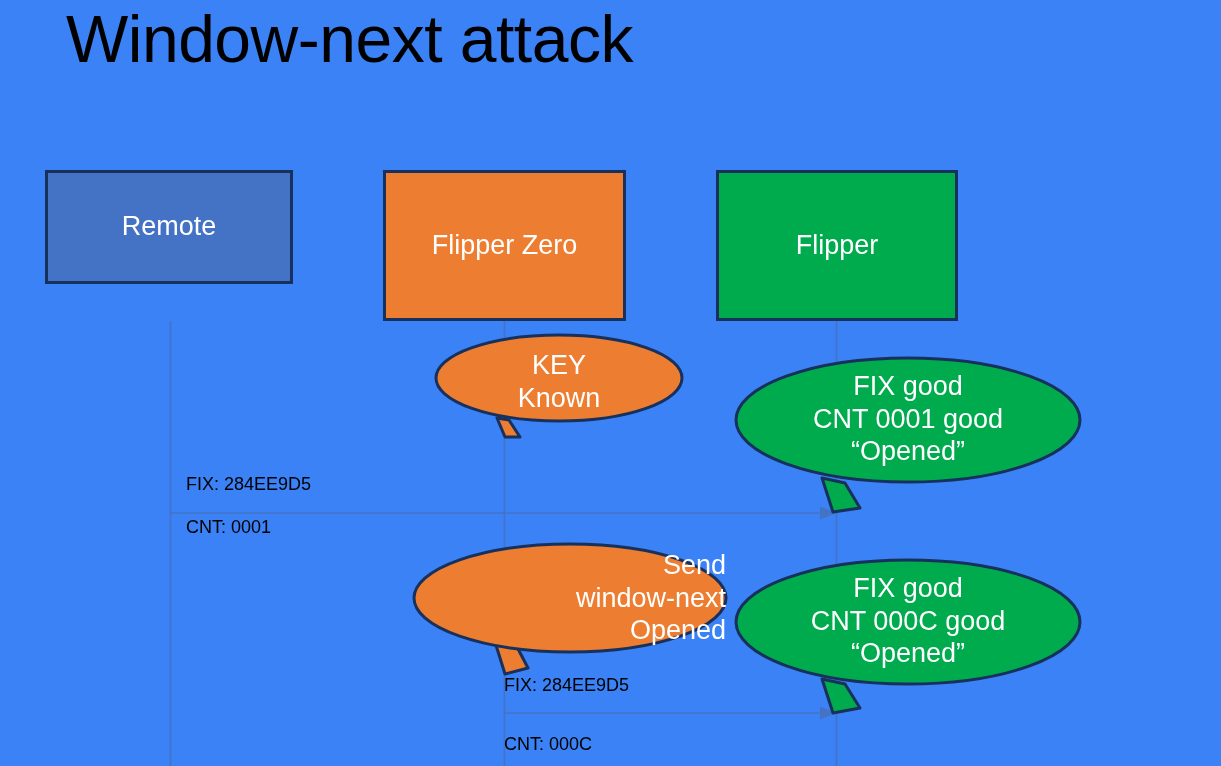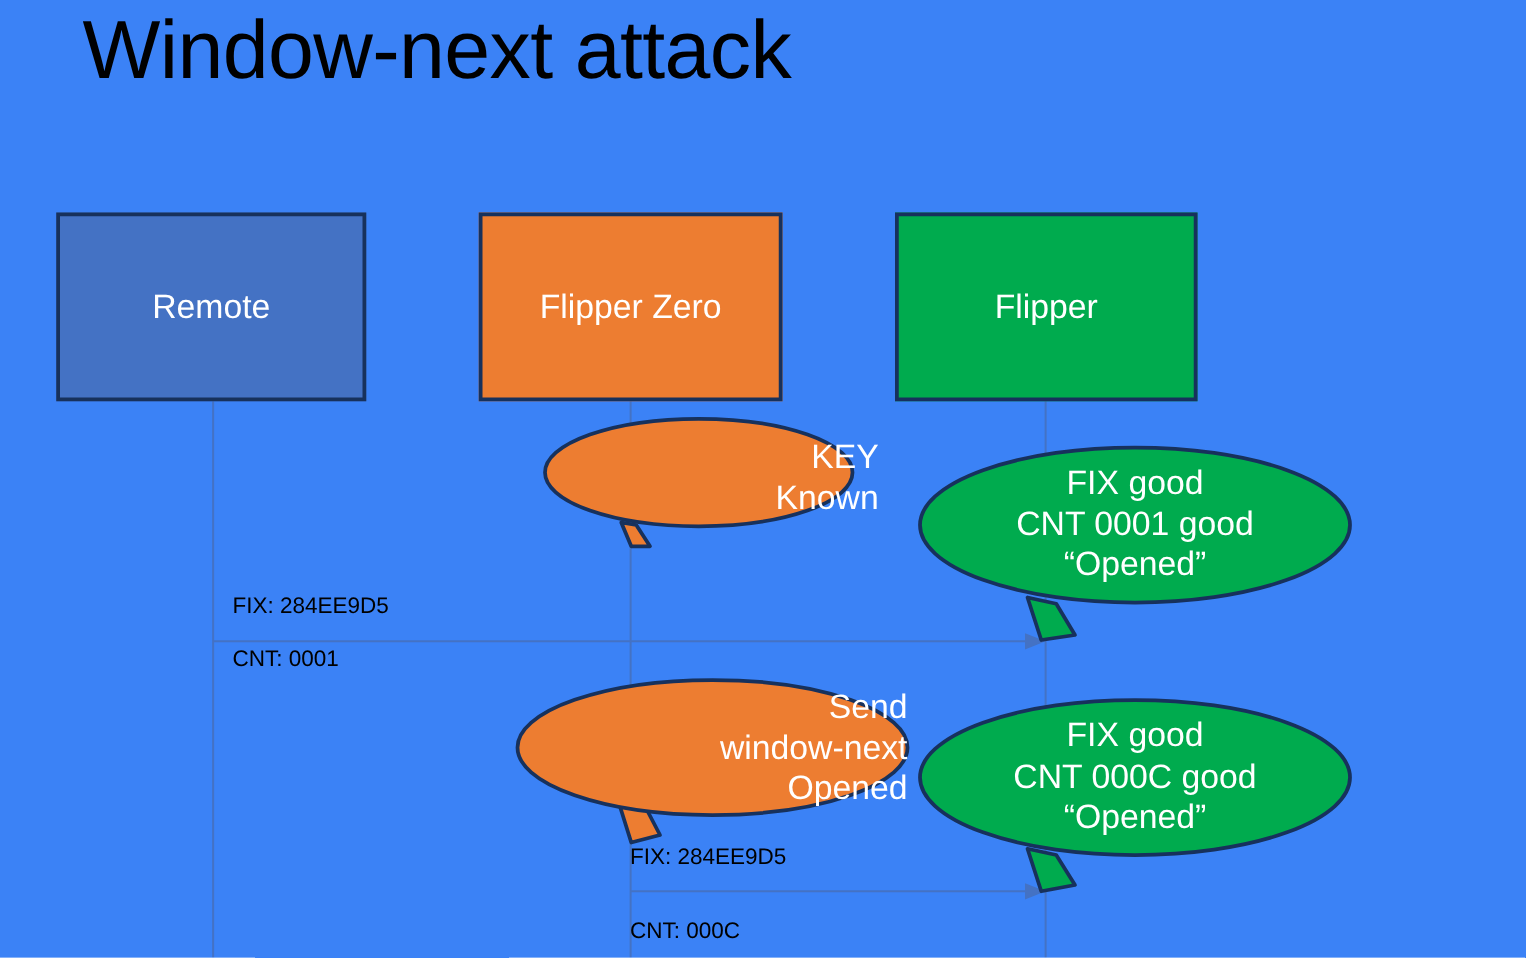--- a/index.html
+++ b/index.html
@@ -57,42 +57,42 @@
   .actor-label {
     font-family: "Liberation Sans", sans-serif;
     font-size: 27px;
     font-weight: 400;
     color: #ffffff;
     text-align: center;
     line-height: 1.15;
     white-space: nowrap;
   }
 
-  #actor-remote   { left: 45px;  top: 170px; width: 248px; height: 151px; }
+  #actor-remote   { left: 45px;  top: 170px; width: 248px; height: 114px; }
   #actor-flipper  { left: 383px; top: 170px; width: 243px; height: 151px; }
   #actor-receiver { left: 716px; top: 170px; width: 242px; height: 151px; }
 
   
   .bubble-text {
     position: absolute;
     display: flex;
     flex-direction: column;
     align-items: center;
     justify-content: center;
     text-align: center;
     font-family: "Liberation Sans", sans-serif;
     font-size: 27px;
     font-weight: 400;
     color: #ffffff;
     line-height: 1.22;
     pointer-events: none;
   }
   .bubble-text span { display: block; white-space: nowrap; }
 
-  #bubble-key-text     { left: 457px; top: 336px; width: 246px; height: 92px; align-items: flex-end; }
+  #bubble-key-text     { left: 436px; top: 336px; width: 246px; height: 92px; }
   #bubble-fix1-text    { left: 736px; top: 358px; width: 344px; height: 122px; }
   #bubble-send-text    { left: 414px; top: 534px; width: 312px; height: 128px; align-items: flex-end; }
   #bubble-fix2-text    { left: 736px; top: 560px; width: 344px; height: 122px; }
 
   
   .msg-label {
     position: absolute;
     font-family: "Liberation Sans", sans-serif;
     font-size: 18px;
     font-weight: 400;

